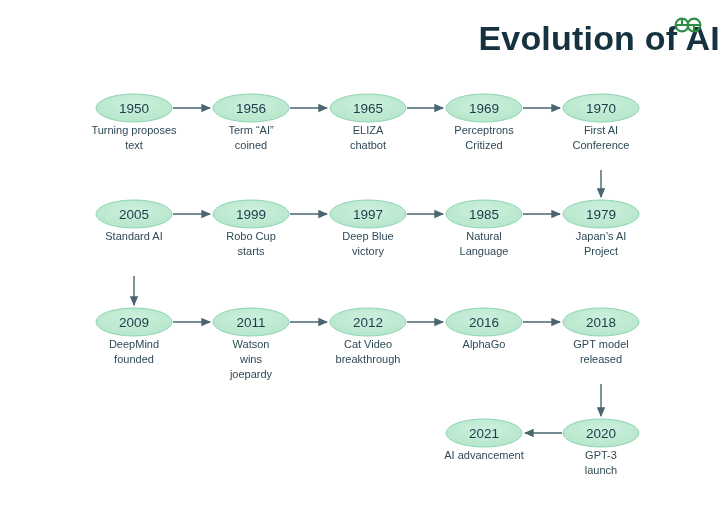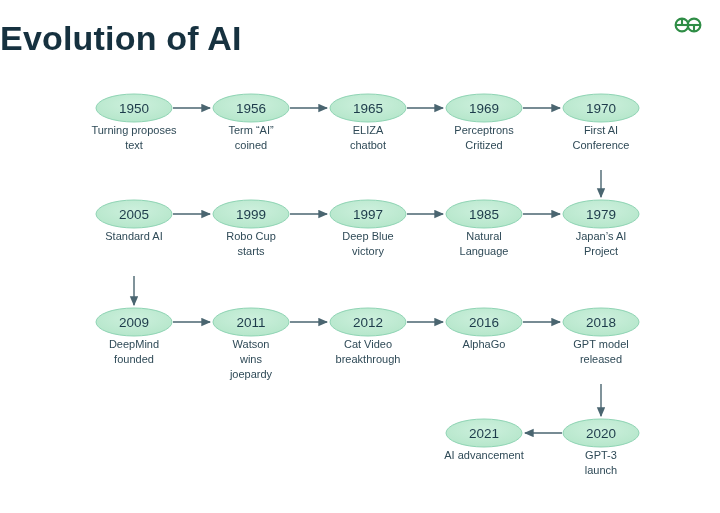--- a/index.html
+++ b/index.html
@@ -18,21 +18,21 @@
     position: absolute;
     inset: 0;
     width: 720px;
     height: 513px;
   }
   .page-title {
     position: absolute;
     top: 19px;
     left: 0;
     width: 720px;
-    text-align: left;
+    text-align: right;
     font-family: "Liberation Sans", sans-serif;
     font-size: 34px;
     font-weight: bold;
     letter-spacing: 0.2px;
     color: #16313f;
   }
   .logo {
     position: absolute;
     top: 12px;
     right: 14px;

